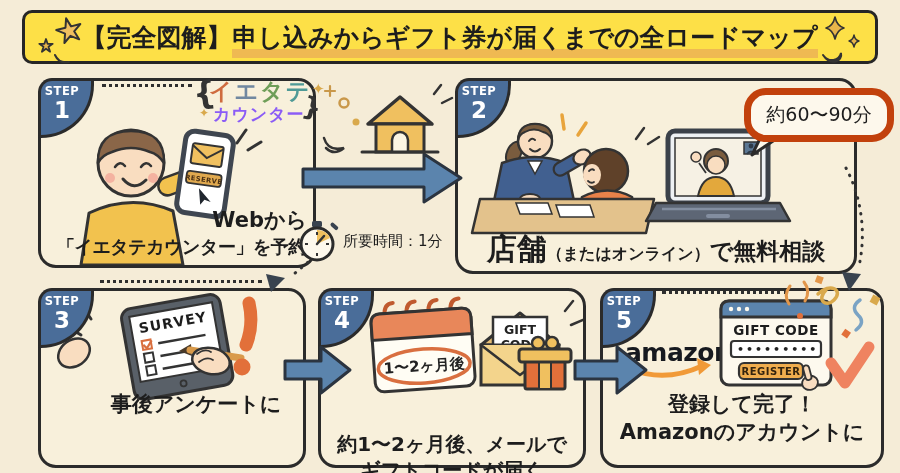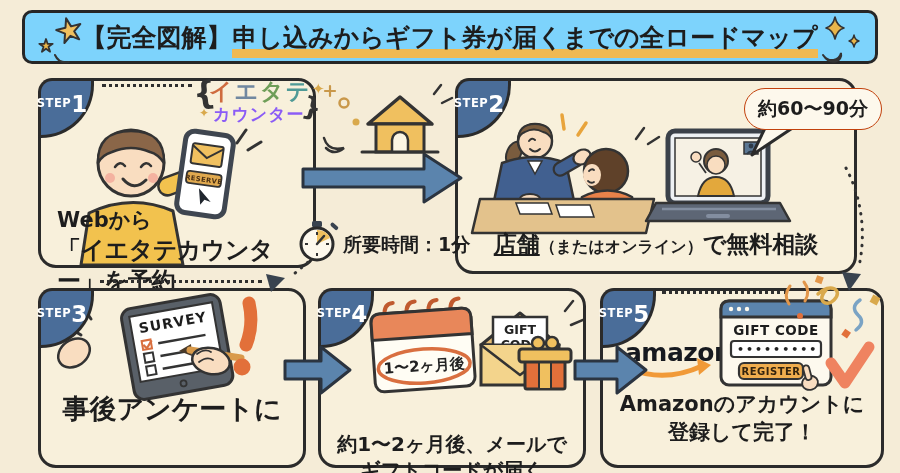--- a/index.html
+++ b/index.html
@@ -5,58 +5,58 @@
   html,body{margin:0;padding:0;background:#e9e2cf;}
   #stage{
     position:relative;width:900px;height:473px;overflow:hidden;
     background:#f5ecd7;
     font-family:"DejaVu Sans","Liberation Sans",sans-serif;
     color:#1d1d1d;
   }
   
   .title-box{
     position:absolute;left:22px;top:10px;width:850px;height:48px;
-    background:#7dd3fc;border:3px solid #262626;border-radius:10px;
+    background:#fde047;border:3px solid #262626;border-radius:10px;
     display:flex;align-items:center;justify-content:center;z-index:2;
   }
   .title-text{font-size:25px;font-weight:bold;letter-spacing:0;white-space:nowrap;}
   .title-text .hl{
     padding:0 1px 6px 1px;
     background:linear-gradient(to top,#efb952 9px,rgba(0,0,0,0) 9px);
   }
   .deco{position:absolute;top:0;height:52px;z-index:3;}
   .deco.left{left:8px;width:64px;}
   .deco.right{right:6px;width:64px;}
   
   .card{
     position:absolute;border:3px solid #2b2b2b;border-radius:18px;
     background:#f8f0db;z-index:1;
   }
   .card svg.illus{position:absolute;left:0;top:0;width:100%;height:100%;}
   .badge{
     position:absolute;top:-3px;left:-3px;width:56px;height:60px;
     background:#4a6d99;border:3px solid #2b2b2b;
     border-radius:15px 3px 56px 3px;
-    color:#fff;display:flex;flex-direction:row;align-items:center;justify-content:center;
+    color:#fff;display:flex;flex-direction:column;align-items:center;justify-content:center;
     padding:0 8px 8px 0;box-sizing:border-box;z-index:3;
   }
   .badge .s{font-size:11.5px;font-weight:bold;letter-spacing:.5px;line-height:1;}
   .badge .n{font-size:23px;font-weight:bold;line-height:1.05;}
   .caption{position:absolute;font-weight:bold;color:#1d1d1d;z-index:2;line-height:1.32;}
   .cap-c{width:100%;text-align:center;left:0;}
   
   .dotline{position:absolute;border-top:3px dotted #2f2f2f;z-index:5;}
   .overlay{position:absolute;left:0;top:0;width:900px;height:473px;z-index:5;pointer-events:none;}
   .bubble{
     position:absolute;left:744px;top:88px;width:136px;height:40px;
-    background:#fdf8ec;border:1px solid #c2410c;border-radius:22px;
+    background:#fdf8ec;border:7px solid #c2410c;border-radius:22px;
     display:flex;align-items:center;justify-content:center;
-    font-size:19px;font-weight:bold;z-index:6;
-  }
-  .timer-label{position:absolute;left:343px;top:232px;font-size:19px;font-weight:bold;z-index:6;}
+    font-size:19px;font-weight:normal;z-index:6;
+  }
+  .timer-label{position:absolute;left:343px;top:232px;font-size:15px;font-weight:normal;z-index:6;}
   
   .logo-brace{position:absolute;font-size:32px;font-weight:bold;color:#333;z-index:6;}
   .logo-line1{position:absolute;left:209px;top:76px;display:flex;gap:2px;font-size:23px;font-weight:bold;z-index:6;}
   .logo-line2{position:absolute;left:213px;top:103px;font-size:17px;font-weight:bold;color:#8b5cf6;z-index:6;letter-spacing:1px;}
   .lc0{color:#cf6b3f}.lc1{color:#7188a0}.lc2{color:#6f9e58}.lc3{color:#4f9a96}
   .spark{position:absolute;color:#d9a94c;font-weight:bold;z-index:6;}
   svg text{font-family:"DejaVu Sans","Liberation Sans",sans-serif;}
   .flow-arrow{fill:#5b84ad;stroke:#2b3440;stroke-width:3;stroke-linejoin:round;}
   .dots{fill:none;stroke:#333;stroke-width:3;stroke-dasharray:0.5 7.5;stroke-linecap:round;}
 </style>
@@ -102,22 +102,22 @@
           <rect x="148" y="64" width="31" height="20" rx="2" fill="#f0c05f" stroke="#333" stroke-width="2"></rect>
           <path d="M148,66 l15.5,11 L179,66" fill="none" stroke="#333" stroke-width="2"></path>
         </g>
         <rect x="146" y="92" width="35" height="12" rx="3" fill="#e0a94f" stroke="#333" stroke-width="1.8"></rect>
         <text x="163.5" y="101" text-anchor="middle" font-size="6.8" font-weight="bold" fill="#4a3014" letter-spacing="0.4">RESERVE</text>
         <path d="M160,108 l3.5,16 l3.5,-5.5 l6.5,1.5 z" fill="#20262e"></path>
       </g>
       <path d="M196,62 l9,-13 M207,69 l13,-8" stroke="#333" stroke-width="3" fill="none" stroke-linecap="round"></path>
     </svg>
     <div class="caption" style="left:16px;top:126px;width:250px;">
-      <div style="font-size:21px;">Webから</div>
-      <div style="font-size:24px;letter-spacing:-0.5px;">「イエタテカウンター」を予約</div>
+      <div style="font-size:21px;text-align:right;">Webから</div>
+      <div style="font-size:18px;letter-spacing:-0.5px;">「イエタテカウンター」を予約</div>
     </div>
   </div>
 
   <div class="card" style="left:455px;top:78px;width:396px;height:190px;">
     <div class="badge">
       <span class="s">STEP</span>
       <span class="n">2</span>
     </div>
     <svg class="illus" viewBox="0 0 396 190">
       <path d="M92,56 l-8,-11 M106,48 l-2,-14 M120,54 l8,-12" stroke="#e8a43c" stroke-width="3.5" fill="none" stroke-linecap="round"></path>
@@ -154,21 +154,21 @@
         <path d="M240,115 q4,-19 18,-19 q14,0 18,19 z" fill="#e3a83c" stroke="#333" stroke-width="2"></path>
         <rect x="286" y="61" width="14" height="12" fill="#5b7793" stroke="#333" stroke-width="1.5"></rect>
         <circle cx="293" cy="65" r="2.4" fill="#2e3a48"></circle>
         <path d="M289,73 q4,-5 8,0" stroke="#2e3a48" stroke-width="2" fill="none"></path>
         <polygon points="198,122 322,122 332,140 188,140" fill="#5d6675" stroke="#333" stroke-width="2.5" stroke-linejoin="round"></polygon>
         <path d="M204,128 H318" stroke="#838ea0" stroke-width="2.5"></path>
         <rect x="248" y="133" width="24" height="4" rx="2" fill="#838ea0"></rect>
       </g>
     </svg>
     <div class="caption cap-c" style="top:148px;">
-      <span style="font-size:23px;text-decoration:underline;">店舗</span><span style="font-size:16px;text-align:center;">（またはオンライン）</span><span style="font-size:23px;">で無料相談</span>
+      <span style="font-size:30px;">店舗</span><span style="font-size:16px;text-align:center;">（またはオンライン）</span><span style="font-size:23px;">で無料相談</span>
     </div>
   </div>
 
   <div class="card" style="left:38px;top:288px;width:262px;height:174px;">
     <div class="badge">
       <span class="s">STEP</span>
       <span class="n">3</span>
     </div>
     <svg class="illus" viewBox="0 0 262 174">
       <path d="M50,28 l-8,-12 M40,44 l-13,-8" stroke="#333" stroke-width="3" fill="none" stroke-linecap="round"></path>
@@ -190,21 +190,21 @@
         <polygon points="138,60 150,53 151,65" fill="#4a3a28"></polygon>
         <line x1="149" y1="59" x2="200" y2="67" stroke="#d99a4a" stroke-width="7" stroke-linecap="round"></line>
         <ellipse cx="170" cy="70" rx="19" ry="13" fill="#f9ddc0" stroke="#333" stroke-width="2.5" transform="rotate(12 170 70)"></ellipse>
         <path d="M156,63 q8,-6 14,-2 M158,71 q8,-6 14,-2" stroke="#333" stroke-width="1.8" fill="none" stroke-linecap="round"></path>
       </g>
       <g>
         <path d="M208,12 q5,22 -3,42" stroke="#e2703a" stroke-width="13" fill="none" stroke-linecap="round"></path>
         <circle cx="201" cy="76" r="8.5" fill="#e2703a"></circle>
       </g>
     </svg>
-    <div class="caption cap-c" style="top:100px;font-size:27px;">
+    <div class="caption cap-c" style="top:100px;font-size:21px;padding-left:24px;">
       <div>事後アンケートに</div>
     </div>
   </div>
 
   <div class="card" style="left:318px;top:288px;width:262px;height:174px;">
     <div class="badge">
       <span class="s">STEP</span>
       <span class="n">4</span>
     </div>
     <svg class="illus" viewBox="0 0 262 174">
@@ -261,22 +261,22 @@
         <rect x="136" y="72" width="64" height="16" rx="5" fill="#f0ad4e" stroke="#333" stroke-width="2.2"></rect>
         <text x="168" y="84" text-anchor="middle" font-size="10" font-weight="bold" fill="#33230e" letter-spacing="0.5">REGISTER</text>
         <g transform="rotate(-15 206 88)">
           <ellipse cx="206" cy="92" rx="8" ry="7" fill="#f9ddc0" stroke="#333" stroke-width="1.8"></ellipse>
           <rect x="203" y="74" width="6" height="15" rx="3" fill="#f9ddc0" stroke="#333" stroke-width="1.8"></rect>
         </g>
       </g>
       <path d="M228,72 L242,92 L266,56" stroke="#ef8360" stroke-width="11" fill="none" stroke-linecap="round" stroke-linejoin="round"></path>
     </svg>
     <div class="caption cap-c" style="top:100px;font-size:21px;">
+      <div>登録して完了！</div>
       <div>Amazonのアカウントに</div>
-      <div>登録して完了！</div>
     </div>
   </div>
 
   <div class="dotline" style="left:102px;top:84px;width:90px;"></div>
   <div class="dotline" style="left:100px;top:280px;width:162px;"></div>
   <div class="dotline" style="left:662px;top:291px;width:126px;"></div>
 
   <svg class="overlay" viewBox="0 0 900 473">
     <polygon class="flow-arrow" points="303,169 424,169 424,154 461,178 424,202 424,187 303,187"></polygon>
     <polygon class="flow-arrow" points="285,361 321,361 321,347 350,370 321,393 321,379 285,379"></polygon>

